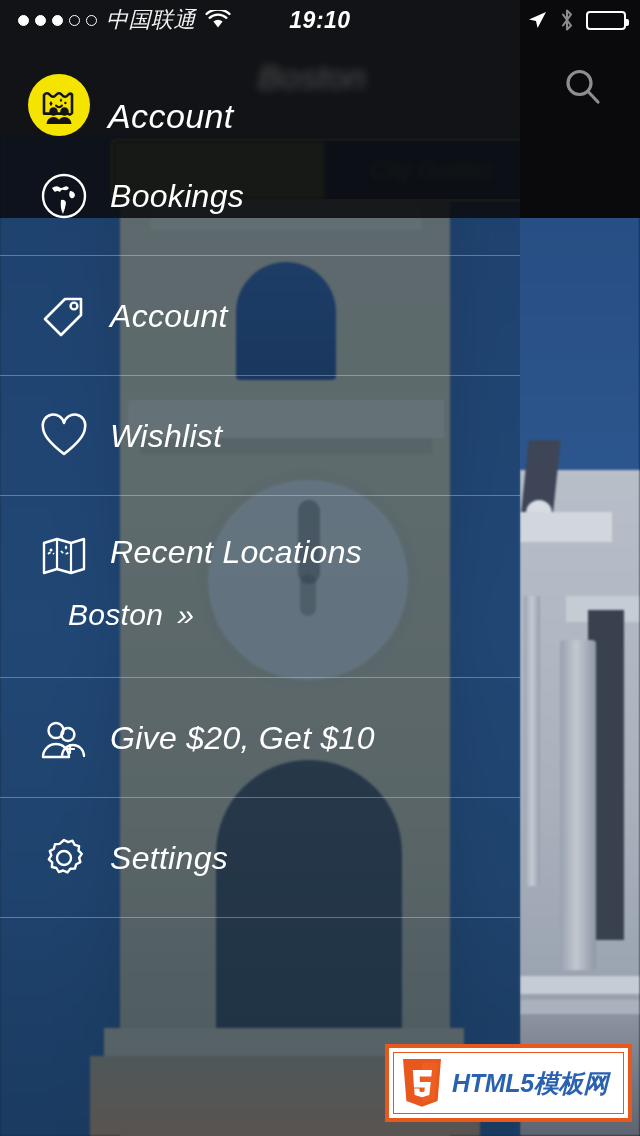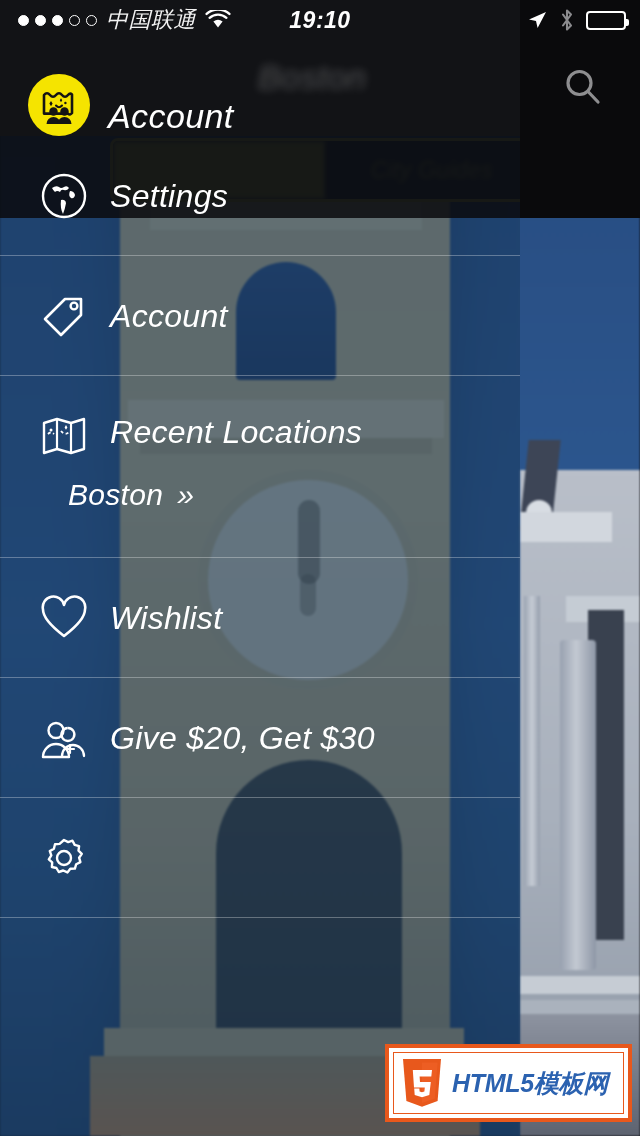--- a/index.html
+++ b/index.html
@@ -494,31 +494,40 @@
 
     <div class="row">
       <div class="ico">
         <svg width="50" height="50" viewBox="0 0 50 50">
           <circle cx="25" cy="25" r="21" fill="none" stroke="#fff" stroke-width="2.4"></circle>
           <path d="M13 17 q4 -3 7 -1 q2 2 5 0 q3 -2 5 1 q-2 3 -5 2 q-3 -1 -4 2 q-3 -2 -5 0 q-2 -2 -3 -4 Z" fill="#fff"></path>
           <path d="M31 20 q4 0 5 4 q-1 4 -4 3 q-3 -2 -1 -7 Z" fill="#fff"></path>
           <path d="M22 29 q4 -1 5 3 q-1 6 -3 11 q-3 -6 -2 -14 Z" fill="#fff"></path>
         </svg>
       </div>
-      <div class="label">Settings</div>
+      <div class="label">Bookings</div>
     </div>
 
     <div class="row">
       <div class="ico">
         <svg width="50" height="50" viewBox="0 0 50 50">
           <path d="M26 8 L42 8 L42 24 L22 44 L6 28 Z" fill="none" stroke="#fff" stroke-width="2.6" stroke-linejoin="round"></path>
           <circle cx="35" cy="15" r="3.4" fill="none" stroke="#fff" stroke-width="2.4"></circle>
         </svg>
       </div>
       <div class="label">Account</div>
+    </div>
+
+    <div class="row">
+      <div class="ico">
+        <svg width="50" height="46" viewBox="0 0 50 46">
+          <path d="M25 41 C8 28 4 20 4 14.5 A10.5 10.5 0 0 1 25 10 A10.5 10.5 0 0 1 46 14.5 C46 20 42 28 25 41 Z" fill="none" stroke="#fff" stroke-width="2.6" stroke-linejoin="round"></path>
+        </svg>
+      </div>
+      <div class="label">Wishlist</div>
     </div>
 
     <div class="row tall">
       <div class="ico">
         <svg width="48" height="44" viewBox="0 0 48 44">
           <path d="M4 9 L17 5 L31 9 L44 5 L44 35 L31 39 L17 35 L4 39 Z" fill="none" stroke="#fff" stroke-width="2.4" stroke-linejoin="round"></path>
           <line x1="17" y1="5" x2="17" y2="35" stroke="#fff" stroke-width="2.2"></line>
           <line x1="31" y1="9" x2="31" y2="39" stroke="#fff" stroke-width="2.2"></line>
           <path d="M8 20 q3 -3 6 0" stroke="#fff" stroke-width="1.8" fill="none" stroke-dasharray="3 2.6"></path>
           <path d="M21 17 q4 5 8 1" stroke="#fff" stroke-width="1.8" fill="none" stroke-dasharray="3 2.6"></path>
@@ -528,51 +537,43 @@
       </div>
       <div class="label">Recent Locations</div>
       <div class="sub-item">
         <span class="sub-label">Boston</span>
         <span class="chev">»</span>
       </div>
     </div>
 
     <div class="row">
       <div class="ico">
-        <svg width="50" height="46" viewBox="0 0 50 46">
-          <path d="M25 41 C8 28 4 20 4 14.5 A10.5 10.5 0 0 1 25 10 A10.5 10.5 0 0 1 46 14.5 C46 20 42 28 25 41 Z" fill="none" stroke="#fff" stroke-width="2.6" stroke-linejoin="round"></path>
-        </svg>
-      </div>
-      <div class="label">Wishlist</div>
-    </div>
-
-    <div class="row">
-      <div class="ico">
         <svg width="52" height="46" viewBox="0 0 52 46">
 
           <path d="M30 13 a6.5 6.5 0 1 1 -0.2 0" fill="none" stroke="#fff" stroke-width="2.3"></path>
           <path d="M24 41 a11 11 0 0 1 22 0" fill="none" stroke="#fff" stroke-width="2.3" stroke-linecap="round"></path>
 
           <path d="M18 8 a7.5 7.5 0 0 1 0 15 a7.5 7.5 0 0 1 0 -15 Z" fill="none" stroke="#fff" stroke-width="2.4"></path>
           <path d="M5 42 a13 13 0 0 1 26 0 Z" fill="none" stroke="#fff" stroke-width="2.4" stroke-linejoin="round"></path>
 
           <line x1="28" y1="34" x2="36" y2="34" stroke="#fff" stroke-width="2.2" stroke-linecap="round"></line>
           <line x1="32" y1="30" x2="32" y2="38" stroke="#fff" stroke-width="2.2" stroke-linecap="round"></line>
         </svg>
       </div>
-      <div class="label">Give $20, Get $30</div>
+      <div class="label">Give $20, Get $10</div>
     </div>
 
     <div class="row">
       <div class="ico">
         <svg width="48" height="48" viewBox="0 0 48 48">
           <path d="M24 6 l4.2 2.1 4.3 -1.4 2.2 4.2 4.4 1.2 -0.6 4.6 3.3 3.2 -2.7 3.8 1.3 4.4 -4.2 2.1 -1.3 4.4 -4.6 0.2 -2.9 3.6 -4.2 -1.9 -4.4 1.5 -2.4 -4 -4.5 -1 0.3 -4.6 -3.4 -3.1 2.5 -3.9 -1.5 -4.3 4.1 -2.3 1.1 -4.5 4.6 -0.4 Z" fill="none" stroke="#fff" stroke-width="2.4" stroke-linejoin="round"></path>
           <circle cx="24" cy="24" r="7" fill="none" stroke="#fff" stroke-width="2.4"></circle>
         </svg>
       </div>
+      <div class="label">Settings</div>
     </div>
 
   </div>
 
   <div class="watermark">
     <div class="wm-inner">
       <div class="wm-shield">
         <svg width="44" height="52" viewBox="0 0 44 52">
           <path d="M3 2 L41 2 L37.6 44 L22 49.8 L6.4 44 Z" fill="#e8581c"></path>
           <path d="M22 5.6 L37.6 5.6 L34.8 41.6 L22 46 Z" fill="#f06529" opacity=".55"></path>

